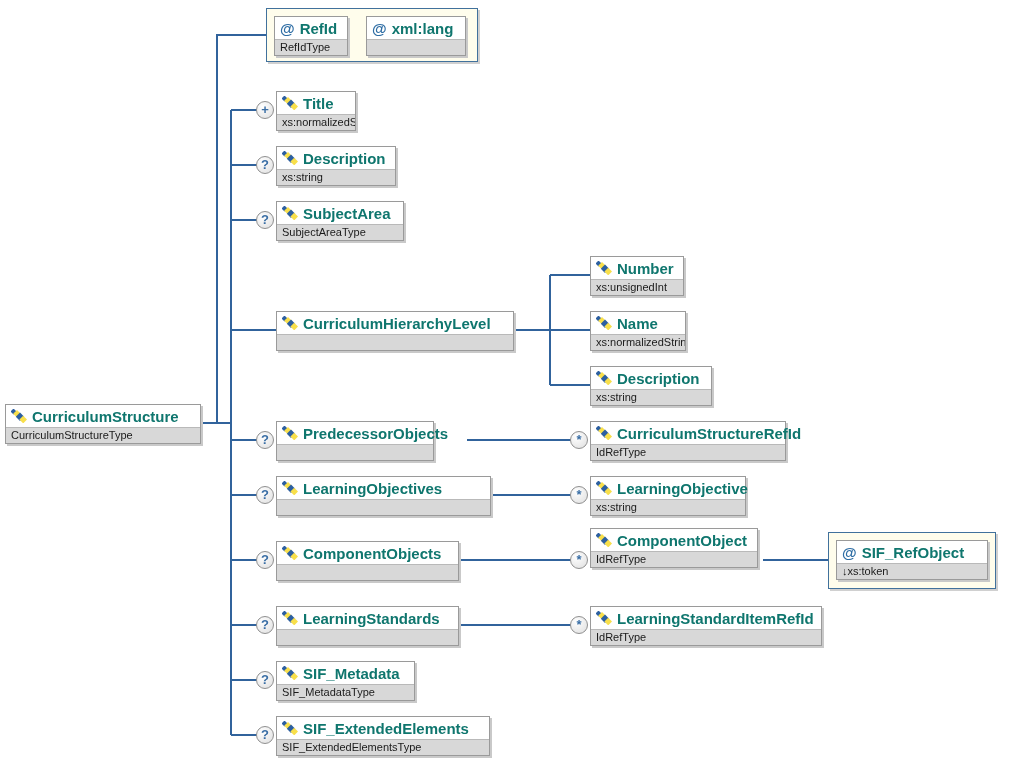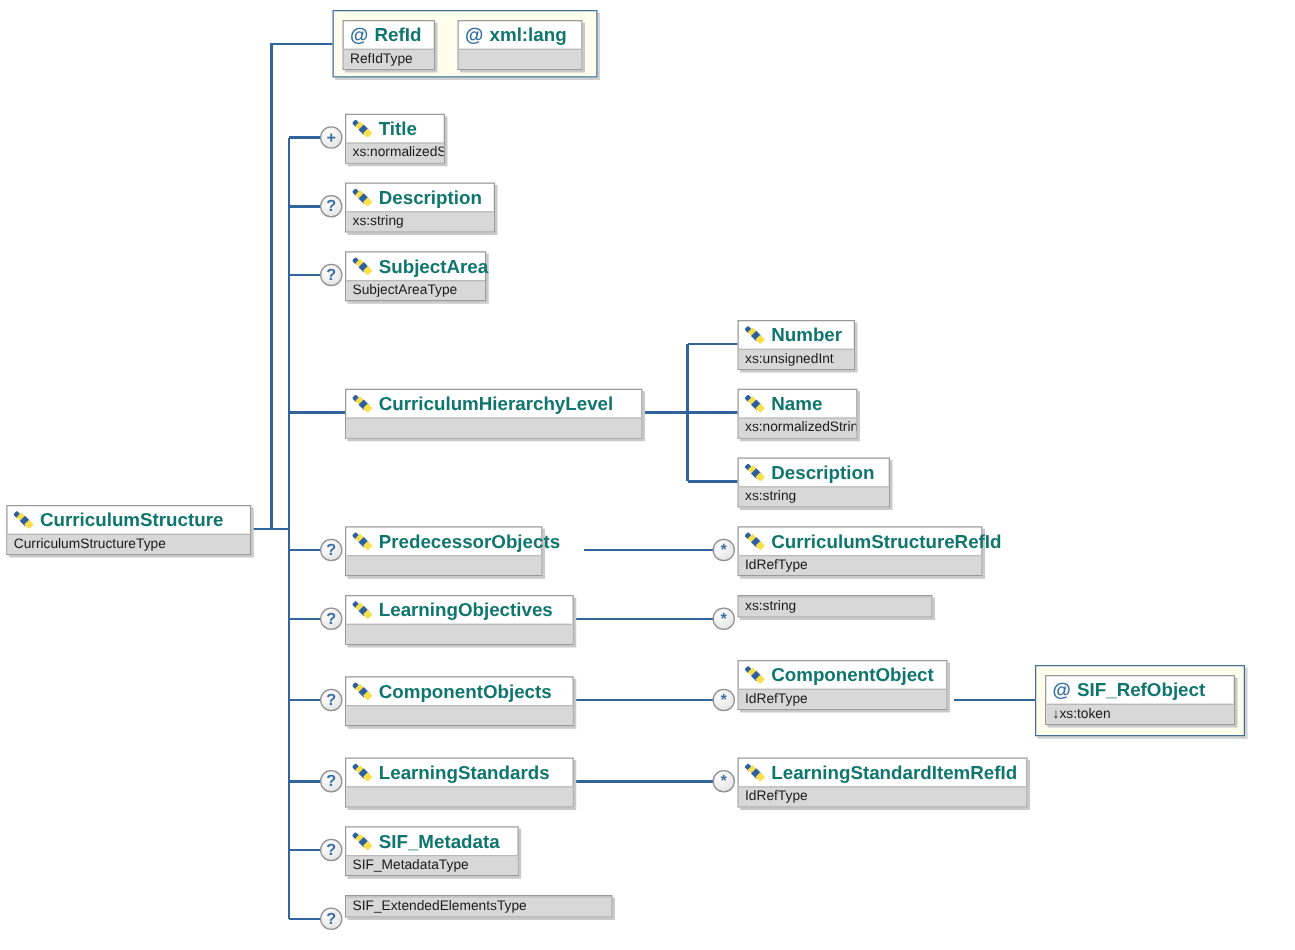--- a/index.html
+++ b/index.html
@@ -135,21 +135,21 @@
           <use href="#el-icon" xlink:href="#el-icon"></use>
         </svg>
       <span class="nm">Description</span>
     </div>
     <div class="ty">xs:string</div>
   </div>
   <div class="occ" style="left:256px;top:156px">
     <span class="osym">?</span>
   </div>
 
-  <div class="node" style="left:276px;top:201px;width:113px">
+  <div class="node" style="left:276px;top:201px;width:128px">
     <div class="nt">
       <svg class="ic" viewBox="0 0 16 14">
           <use href="#el-icon" xlink:href="#el-icon"></use>
         </svg>
       <span class="nm">SubjectArea</span>
     </div>
     <div class="ty">SubjectAreaType</div>
   </div>
   <div class="occ" style="left:256px;top:211px">
     <span class="osym">?</span>
@@ -171,21 +171,21 @@
           <use href="#el-icon" xlink:href="#el-icon"></use>
         </svg>
       <span class="nm">PredecessorObjects</span>
     </div>
     <div class="ty"></div>
   </div>
   <div class="occ" style="left:256px;top:431px">
     <span class="osym">?</span>
   </div>
 
-  <div class="node" style="left:276px;top:476px;width:183px">
+  <div class="node" style="left:276px;top:476px;width:215px">
     <div class="nt">
       <svg class="ic" viewBox="0 0 16 14">
           <use href="#el-icon" xlink:href="#el-icon"></use>
         </svg>
       <span class="nm">LearningObjectives</span>
     </div>
     <div class="ty"></div>
   </div>
   <div class="occ" style="left:256px;top:486px">
     <span class="osym">?</span>
@@ -224,20 +224,26 @@
         </svg>
       <span class="nm">SIF_Metadata</span>
     </div>
     <div class="ty">SIF_MetadataType</div>
   </div>
   <div class="occ" style="left:256px;top:671px">
     <span class="osym">?</span>
   </div>
 
   <div class="node" style="left:276px;top:716px;width:214px">
+    <div class="nt">
+      <svg class="ic" viewBox="0 0 16 14">
+          <use href="#el-icon" xlink:href="#el-icon"></use>
+        </svg>
+      <span class="nm">SIF_ExtendedElements</span>
+    </div>
     <div class="ty">SIF_ExtendedElementsType</div>
   </div>
   <div class="occ" style="left:256px;top:726px">
     <span class="osym">?</span>
   </div>
 
   <div class="node" style="left:590px;top:256px;width:94px">
     <div class="nt">
       <svg class="ic" viewBox="0 0 16 14">
           <use href="#el-icon" xlink:href="#el-icon"></use>
@@ -274,20 +280,26 @@
         </svg>
       <span class="nm">CurriculumStructureRefId</span>
     </div>
     <div class="ty">IdRefType</div>
   </div>
   <div class="occ" style="left:570px;top:431px">
     <span class="osym">*</span>
   </div>
 
   <div class="node" style="left:590px;top:476px;width:156px">
+    <div class="nt">
+      <svg class="ic" viewBox="0 0 16 14">
+          <use href="#el-icon" xlink:href="#el-icon"></use>
+        </svg>
+      <span class="nm">LearningObjective</span>
+    </div>
     <div class="ty">xs:string</div>
   </div>
   <div class="occ" style="left:570px;top:486px">
     <span class="osym">*</span>
   </div>
 
   <div class="node" style="left:590px;top:528px;width:168px">
     <div class="nt">
       <svg class="ic" viewBox="0 0 16 14">
           <use href="#el-icon" xlink:href="#el-icon"></use>

